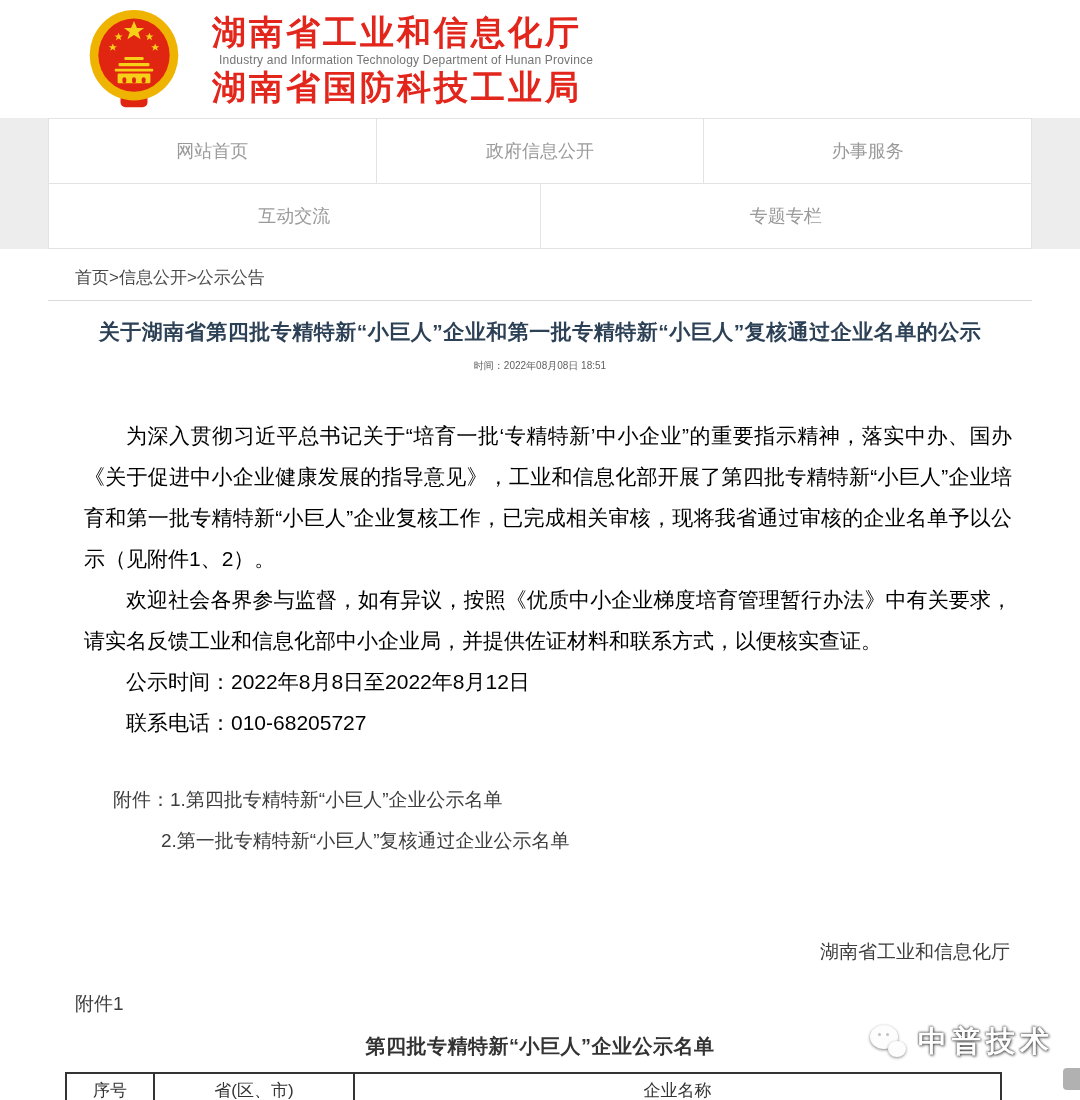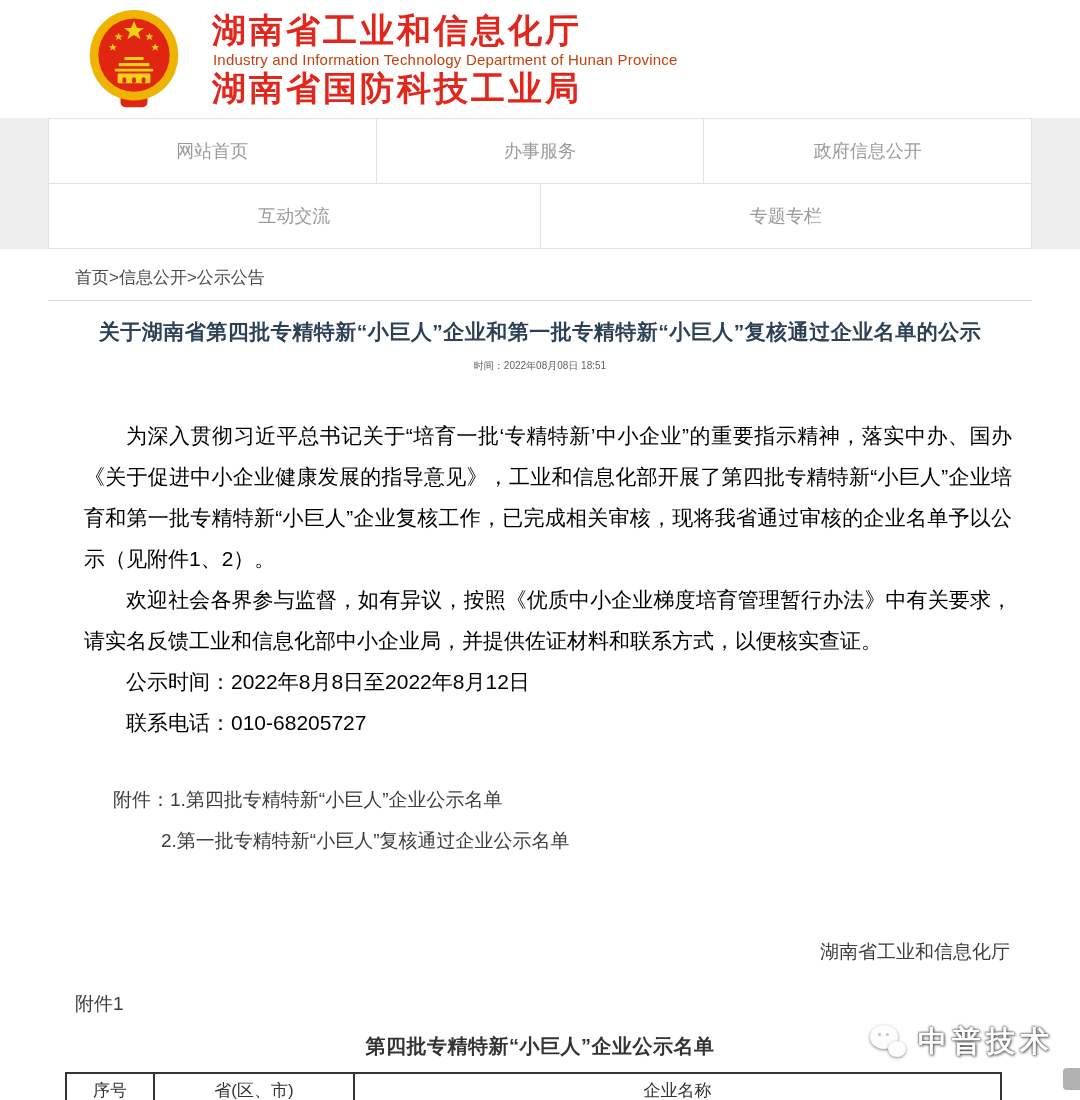--- a/index.html
+++ b/index.html
@@ -9,21 +9,21 @@
     background:#ffffff;
     font-family:"Liberation Sans","DejaVu Sans",sans-serif;
     color:#3d3d3d;
   }
 
   
   .site-header { height:118px; background:#fff; display:flex; align-items:center; padding-left:84px; }
   .emblem { width:100px; height:106px; margin-top:2px; flex:0 0 auto; }
   .brand-text { margin-left:28px; line-height:1; }
   .brand-cn { font-size:34px; font-weight:bold; color:#e2261c; letter-spacing:3px; }
-  .brand-en { font-size:15px; color:#c2410c; margin:5px 0 4px 1px; letter-spacing:0.2px; }
+  .brand-en { font-size:12px; color:#737373; margin:5px 0 4px 7px; letter-spacing:0.2px; }
 
   
   .nav-band { background:#ededed; padding:0 48px; }
   .nav-row { display:flex; }
   .nav-cell {
     flex:1; height:66px; background:#fff; border:1px solid #e3e3e3;
     display:flex; align-items:center; justify-content:center;
     font-size:18px; color:#9a9a9a; cursor:pointer; margin-left:-1px;
   }
   .nav-cell:first-child { margin-left:0; }
@@ -122,22 +122,22 @@
       <div class="brand-cn">湖南省工业和信息化厅</div>
       <div class="brand-en">Industry and Information Technology Department of Hunan Province</div>
       <div class="brand-cn">湖南省国防科技工业局</div>
     </div>
   </div>
 </header>
 
 <nav class="nav-band">
   <div class="nav-row">
     <div class="nav-cell">网站首页</div>
+    <div class="nav-cell">政府信息公开</div>
     <div class="nav-cell">办事服务</div>
-    <div class="nav-cell">政府信息公开</div>
   </div>
   <div class="nav-row nav-row2">
     <div class="nav-cell">互动交流</div>
     <div class="nav-cell">专题专栏</div>
   </div>
 </nav>
 
 <div class="breadcrumb-wrap">
   <span class="breadcrumb">首页&gt;信息公开&gt;公示公告</span>
 </div>

